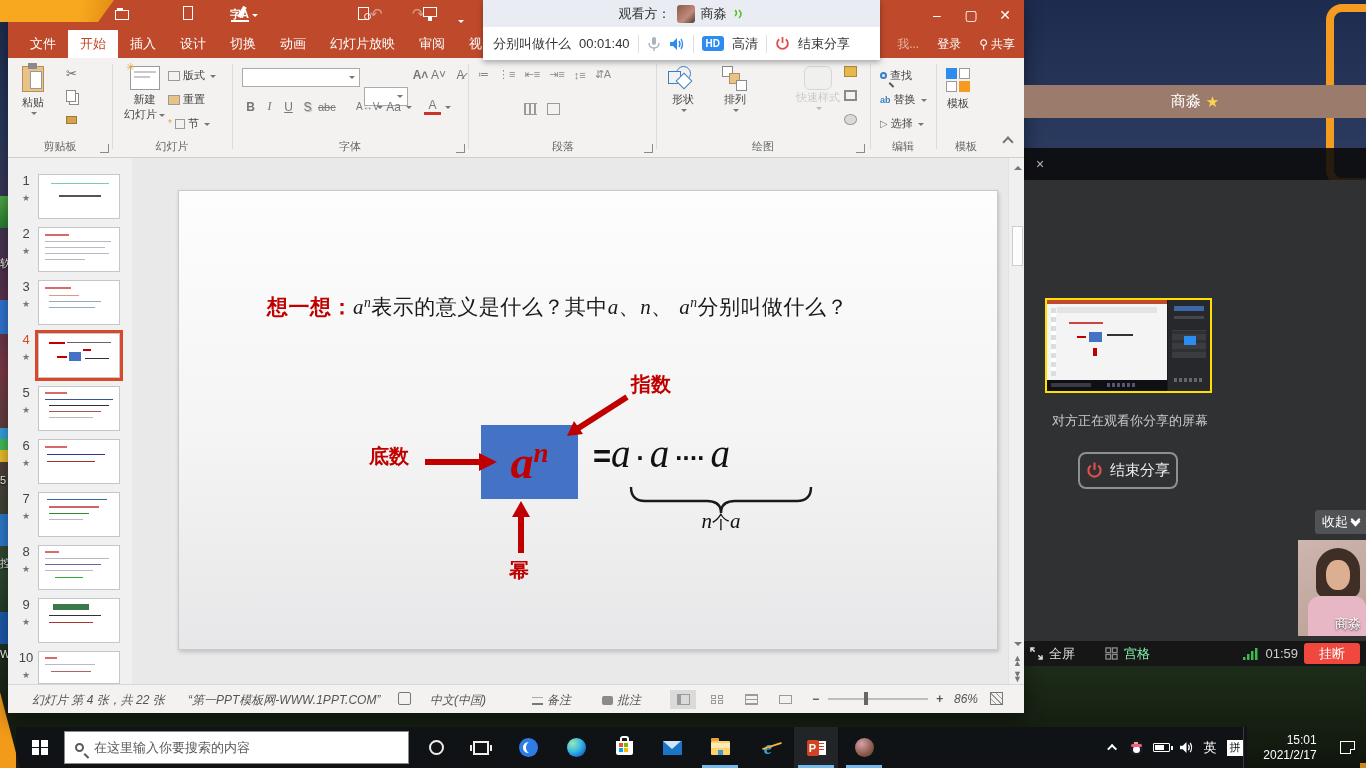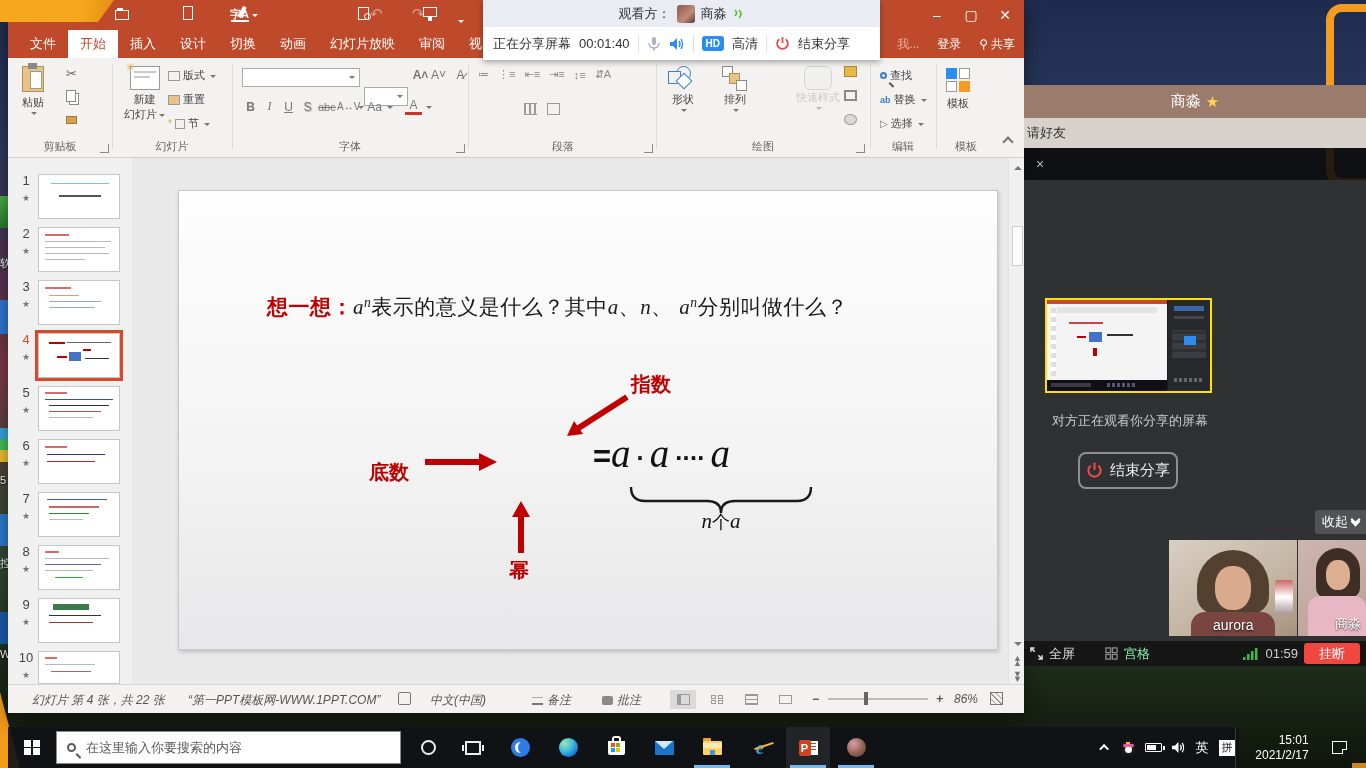--- a/index.html
+++ b/index.html
@@ -96,21 +96,21 @@
   #preview{left:21px;top:118px;width:167px;height:95px;border:2px solid #ffe100;background:#1c1c1e;}
   #stopbtn{left:54px;top:272px;width:100px;height:37px;border:2px solid #8f8f8f;border-radius:8px;color:#eee;font-size:15px;display:flex;align-items:center;justify-content:center;gap:7px;background:transparent;}
   #collapse{right:0;top:330px;height:24px;background:rgba(200,200,200,.22);color:#fff;font-size:13px;display:flex;align-items:center;gap:4px;padding:0 7px;border-radius:3px 0 0 3px;}
   .vtile{position:absolute;top:360px;height:96px;overflow:hidden;}
   .vname{position:absolute;bottom:3px;color:#fff;font-size:14px;text-shadow:0 1px 2px rgba(0,0,0,.8);}
   #ctrlbar{left:0;top:461px;width:342px;height:25px;background:#161616;display:flex;align-items:center;color:#ddd;font-size:13px;padding:0 6px;gap:6px;}
   #hangup{background:#f0483f;color:#fff;border-radius:3px;width:56px;height:21px;display:flex;align-items:center;justify-content:center;font-size:13px;}
   .chev{display:inline-block;width:7px;height:7px;border-right:2px solid #fff;border-bottom:2px solid #fff;transform:rotate(45deg);}
 
   
-  #taskbar{left:8px;top:727px;width:1231px;height:41px;background:rgba(16,18,22,.92);z-index:60;}
+  #taskbar{left:16px;top:727px;width:1231px;height:41px;background:rgba(16,18,22,.92);z-index:60;}
   #startbtn{left:0;top:0;width:48px;height:41px;display:flex;align-items:center;justify-content:center;}
   .winlogo{display:grid;grid-template-columns:7px 7px;grid-template-rows:7px 7px;gap:1.5px;}
   .winlogo span{background:#fff;}
   #searchbox{left:48px;top:4px;width:345px;height:33px;background:#fff;border:1px solid #8a8a8a;display:flex;align-items:center;padding:0 10px;gap:10px;color:#5a5a5a;font-size:13px;}
   .tbic{position:absolute;top:0;width:44px;height:41px;display:flex;align-items:center;justify-content:center;}
   .runline{position:absolute;bottom:0;left:4px;right:4px;height:3px;background:#76b9ed;}
   .trayic{position:absolute;top:0;height:41px;display:flex;align-items:center;justify-content:center;color:#fff;font-size:13px;}
   #clockblk{color:#fff;font-size:12px;text-align:right;line-height:15px;}
   .mag{width:9px;height:9px;border:2px solid #5a5a5a;border-radius:50%;position:relative;}
   .mag:after{content:"";position:absolute;left:8px;top:8px;width:6px;height:2px;background:#5a5a5a;transform:rotate(45deg);transform-origin:0 0;}
@@ -248,21 +248,21 @@
       <div class="a combo" style="left:356px;top:10px;width:44px;"></div>
       <div class="a fbtn" style="left:404px;top:10px;font-weight:bold;">A˄</div>
       <div class="a fbtn" style="left:422px;top:10px;">A˅</div>
       <div class="a fbtn" style="left:444px;top:10px;">A̷</div>
       <div class="a flex" style="left:234px;top:40px;gap:2px;">
         <span class="fbtn" style="font-weight:bold;">B</span>
         <span class="fbtn" style="font-style:italic;font-family:'Liberation Serif',serif;">I</span>
         <span class="fbtn" style="text-decoration:underline;">U</span>
         <span class="fbtn" style="text-shadow:1px 1px 1px #aaa;">S</span>
         <span class="fbtn" style="text-decoration:line-through;font-size:11px;">abc</span>
-        <span class="fbtn" style="font-size:10px;">A↔V</span>
+        <span class="fbtn" style="font-size:10px;margin-left:19px;">A↔V</span>
           <span class="caret"></span>
         <span class="fbtn">Aa</span>
           <span class="caret"></span>
         <span style="width:8px;"></span>
         <span class="fbtn" style="border-bottom:3px solid #c9342a;">A</span>
           <span class="caret"></span>
       </div>
       <div class="rlabel" style="left:224px;width:236px;">字体</div>
       <div class="launch" style="left:448px;"></div>
       <div class="rsep" style="left:460px;"></div>
@@ -433,23 +433,26 @@
       <div class="sc-thumb" style="top:17px;height:230px;"></div>
       <div class="sc-btn" style="bottom:0;">
           <span class="sc-tri" style="border-top-color:#777;margin-bottom:-4px;"></span>
         </div>
     </div>
 
     <div class="a" id="canvas">
       <div class="a" id="slide">
         <div class="a" id="slidetitle"><span class="sg-r">想一想：</span><span class="sg-m">a</span><span class="sg-s">n</span><span class="sg-p">表示的意义是什么？其中</span><span class="sg-m">a</span><span class="sg-p">、</span><span class="sg-m">n</span><span class="sg-p">、 </span><span class="sg-m">a</span><span class="sg-s">n</span><span class="sg-p">分别叫做什么？</span></div>
 
+        <div class="a" id="bluebox">
+          <span><span class="base">a</span><span class="exp">n</span></span>
+        </div>
 
         <div class="redlab" style="left:452px;top:180px;">指数</div>
-        <div class="redlab" style="left:190px;top:268px;">底数</div>
+        <div class="redlab" style="left:190px;top:252px;">底数</div>
         <div class="redlab" style="left:330px;top:366px;">幂</div>
 
         <div class="a" id="equation"><span class="sg-beq">=</span><span class="sg-meq">a</span><span class="sg-deq"> · </span><span class="sg-meq">a</span><span class="sg-deq"> ···· </span><span class="sg-meq">a</span></div>
         <div class="a" id="bracelabel"><span class="sg-mbr">n</span><span class="sg-pbr">个</span><span class="sg-mbr">a</span></div>
 
         <svg class="a" width="820" height="460" style="left:0;top:0;pointer-events:none;">
 
           <line x1="246" y1="271" x2="302" y2="271" stroke="#c00000" stroke-width="6"></line>
           <polygon points="318,271 300,262 300,280" fill="#c00000"></polygon>
 
@@ -520,21 +523,21 @@
   <div class="a" id="sharebar">
     <div id="sharetop">
       <span>观看方：</span>
       <span class="avatar-sm"></span>
       <span>商淼</span>
       <svg width="12" height="12" viewBox="0 0 12 12">
           <path d="M2,8 Q5,5 2,2 M6,10 Q10,6 6,2" stroke="#52c41a" stroke-width="1.6" fill="none"></path>
         </svg>
     </div>
     <div id="sharebottom">
-      <span>正在分享屏幕</span>
+      <span>分别叫做什么</span>
       <span>00:01:40</span>
       <span class="vdiv"></span>
       <svg width="14" height="16" viewBox="0 0 14 16">
           <rect x="5" y="1" width="4" height="8" rx="2" fill="#aab4bf"></rect>
           <path d="M2,7 Q2,12 7,12 Q12,12 12,7" stroke="#aab4bf" stroke-width="1.4" fill="none"></path>
           <line x1="7" y1="12" x2="7" y2="15" stroke="#aab4bf" stroke-width="1.4"></line>
         </svg>
       <svg width="16" height="14" viewBox="0 0 16 14">
           <polygon points="1,5 4,5 8,1 8,13 4,9 1,9" fill="#2d8cf0"></polygon>
           <path d="M10,4 Q12,7 10,10 M12,2 Q15,7 12,12" stroke="#2d8cf0" stroke-width="1.4" fill="none"></path>
@@ -549,23 +552,20 @@
         </svg>
       <span>结束分享</span>
     </div>
   </div>
 
   <div class="a" id="panel">
     <div class="a" id="panelhead">
       <span>商淼</span>
       <span style="color:#ffd34d;font-size:15px;">★</span>
     </div>
-    <div class="a" id="inviterow">
-        <span>请好友</span>
-      </div>
     <div class="a" id="notice">
       <span style="color:#bbb;font-size:14px;margin-left:4px;">×</span>
     </div>
     <div class="a" id="panelmain">
 
       <div class="a" id="preview">
         <div class="a" style="left:0;top:0;width:120px;height:4px;background:#c14a2e;"></div>
         <div class="a" style="left:0;top:4px;width:120px;height:76px;background:#f4f4f4;">
           <div class="a" style="left:10px;top:3px;width:100px;height:6px;background:#e4e4e4;"></div>
           <div class="a" style="left:22px;top:18px;width:34px;height:2px;background:#c44;"></div>
@@ -598,27 +598,20 @@
       </div>
 
       <div class="a" id="collapse">
         <span>收起</span>
         <span style="display:flex;flex-direction:column;gap:0;">
             <span class="chev" style="margin-top:-3px;"></span>
             <span class="chev" style="margin-top:-5px;"></span>
           </span>
       </div>
 
-      <div class="vtile" style="left:145px;width:128px;background:linear-gradient(150deg,#d8cfc2 0%,#c3b4a2 60%,#a5917e 100%);">
-        <span class="a" style="left:28px;top:10px;width:72px;height:64px;background:#54402f;border-radius:36px 36px 18px 18px;"></span>
-        <span class="a" style="left:46px;top:26px;width:36px;height:44px;background:#d9ab8c;border-radius:45%;"></span>
-        <span class="a" style="left:22px;top:72px;width:84px;height:24px;background:#7a4440;border-radius:14px 14px 0 0;"></span>
-        <span class="a" style="right:4px;top:40px;width:18px;height:34px;background:linear-gradient(#c66,#fff 50%,#a99);border-radius:3px;"></span>
-        <span class="vname" style="left:44px;">aurora</span>
-      </div>
       <div class="vtile" style="left:274px;width:68px;background:linear-gradient(150deg,#cdb6ae 0%,#bb9f96 100%);">
         <span class="a" style="left:18px;top:8px;width:44px;height:50px;background:#3e2e26;border-radius:22px 22px 10px 10px;"></span>
         <span class="a" style="left:28px;top:20px;width:24px;height:30px;background:#dcae92;border-radius:45%;"></span>
         <span class="a" style="left:10px;top:56px;width:58px;height:40px;background:#e8b7c6;border-radius:12px 12px 0 0;"></span>
         <span class="vname" style="right:5px;font-size:13px;">商淼</span>
       </div>
 
       <div class="a" id="ctrlbar">
         <svg width="13" height="13" viewBox="0 0 14 14">
             <path d="M1,5 L1,1 L5,1 M5,5 L1,1 M13,9 L13,13 L9,13 M9,9 L13,13" stroke="#ddd" stroke-width="1.6" fill="none"></path>

